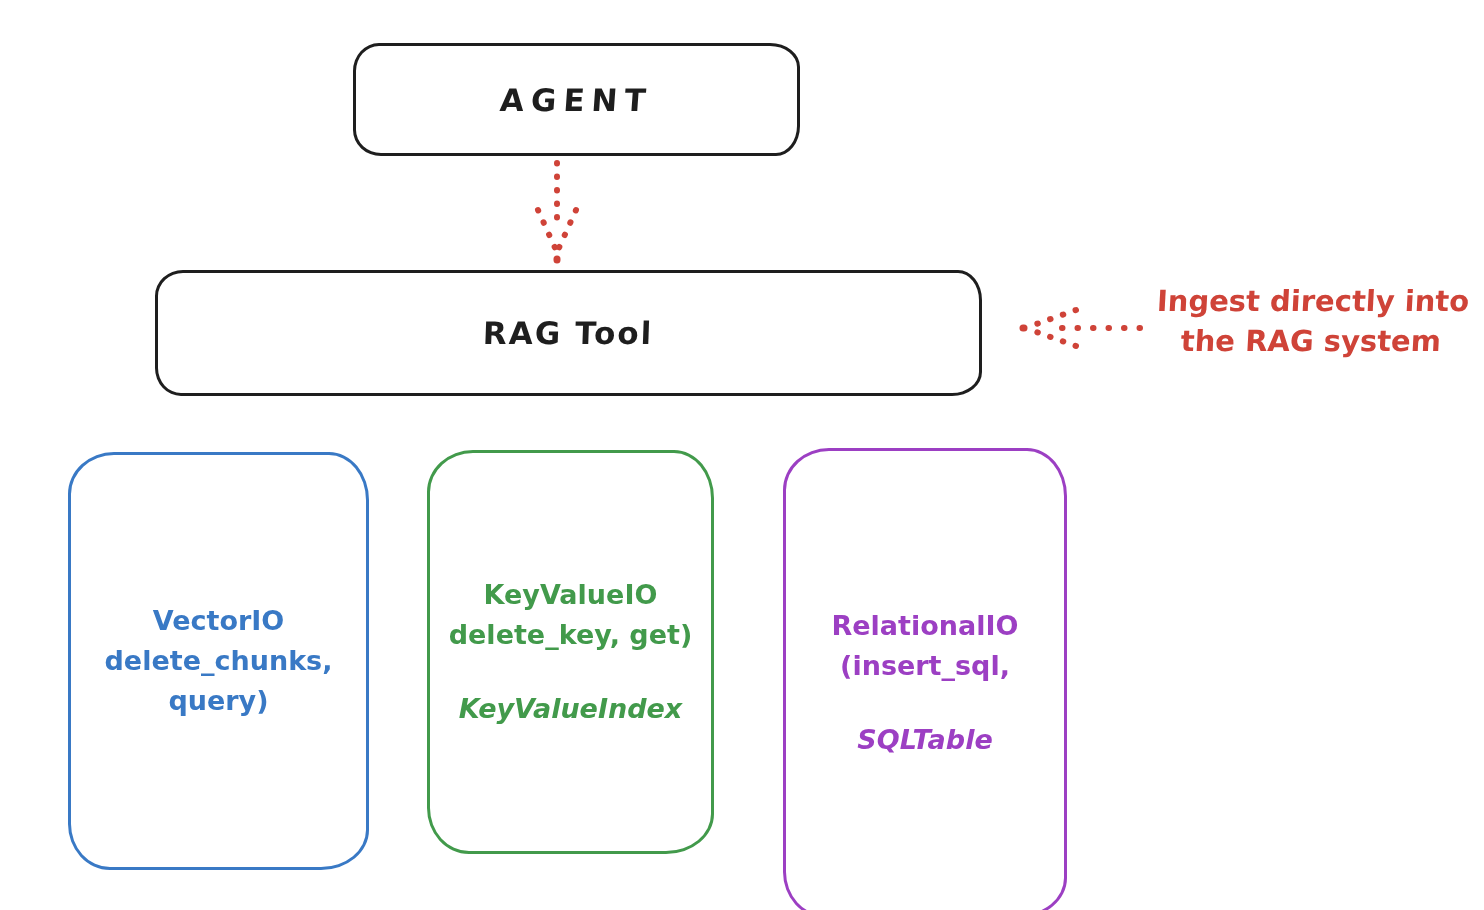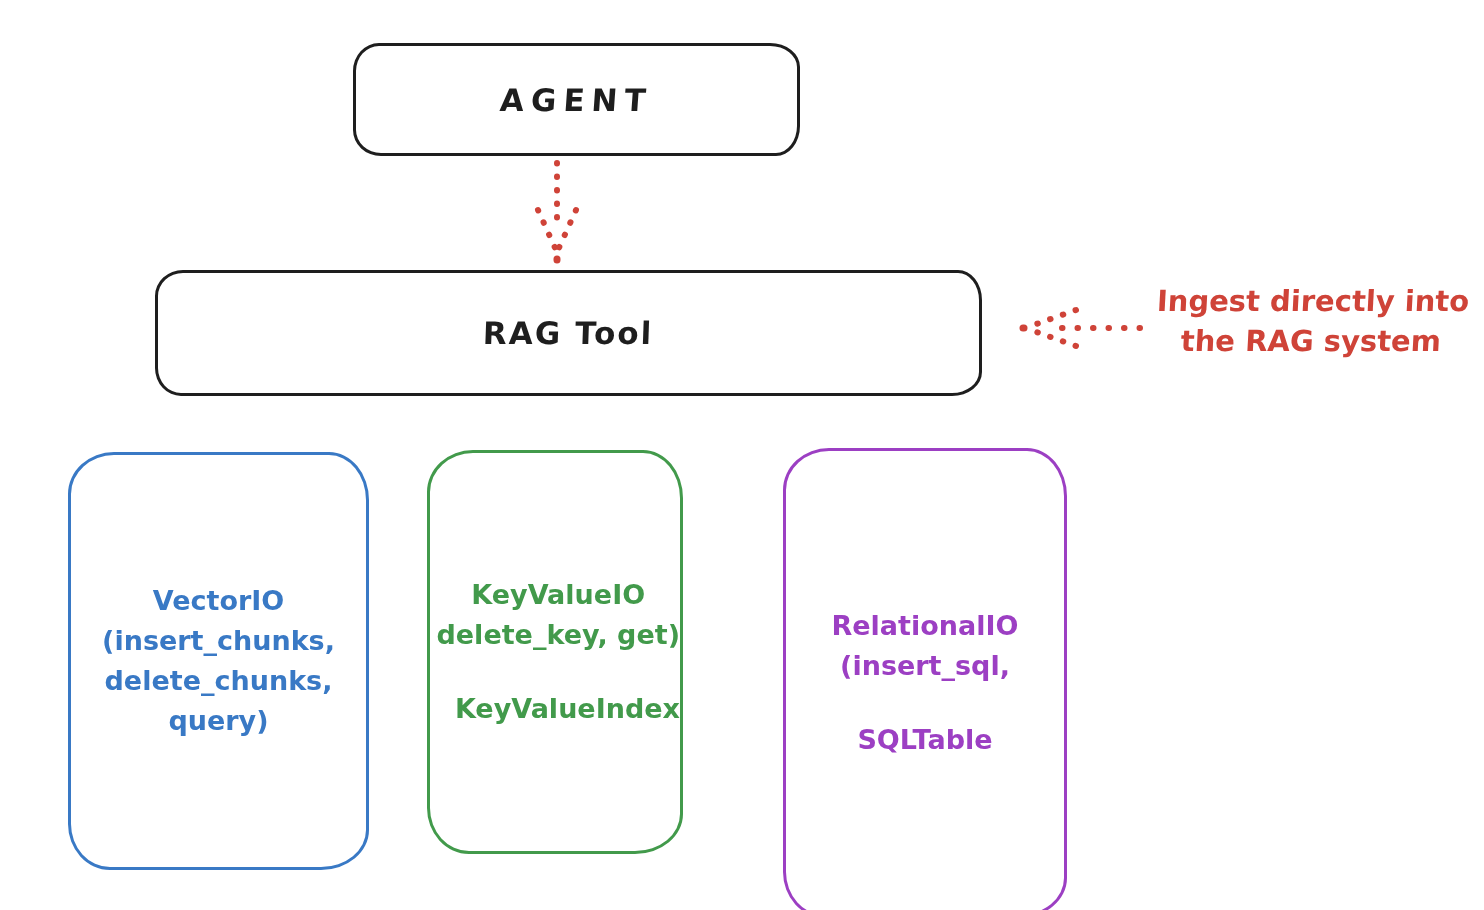--- a/index.html
+++ b/index.html
@@ -55,23 +55,23 @@
     border-color: var(--accent);
     color: var(--accent);
     flex-direction: column;
     text-align: center;
     font-size: 27px;
     font-weight: 600;
     line-height: 40px;
     border-radius: 46px 40px 48px 42px / 42px 48px 40px 46px;
   }
   .io-box-vector     { left: 68px;  top: 452px; width: 301px; height: 418px; }
-  .io-box-keyvalue   { left: 427px; top: 450px; width: 256px; height: 404px; align-items: flex-end; }
+  .io-box-keyvalue   { left: 427px; top: 450px; width: 287px; height: 404px; }
   .io-box-relational { left: 783px; top: 448px; width: 284px; height: 470px; }
-  .io-index-label { margin-top: 34px; }
+  .io-index-label { margin-top: 34px; font-style: italic; }
   .arrow {
     position: absolute;
     color: var(--accent, #cf4338);
   }
   .arrow svg { display: block; }
   .arrow-down { left: 527px; top: 160px; }
   .arrow-left { left: 1012px; top: 303px; }
   .annotation {
     position: absolute;
     left: 1140px; top: 281px;
@@ -116,21 +116,20 @@
   </div>
 
   <div class="annotation" style="--accent: #cf4338;">
     <div>Ingest directly into</div>
     <div>the RAG system</div>
   </div>
 
   <div class="node io-box io-box-vector" style="--accent: #3979c5;">
     <div>
       <div>VectorIO</div>
-      <div>(insert_chunks,</div>
       <div>delete_chunks,</div>
       <div>query)</div>
     </div>
   </div>
 
   <div class="node io-box io-box-keyvalue" style="--accent: #429a4b;">
     <div>
       <div>KeyValueIO</div>
       <div>delete_key, get)</div>
     </div>

